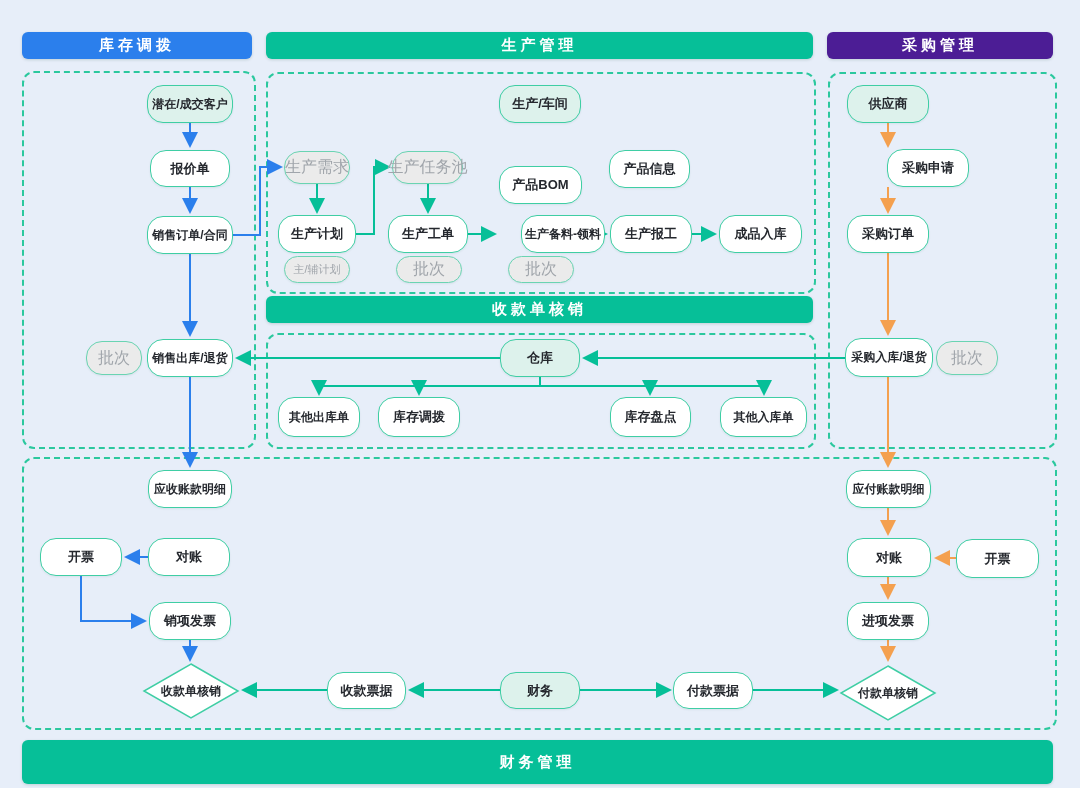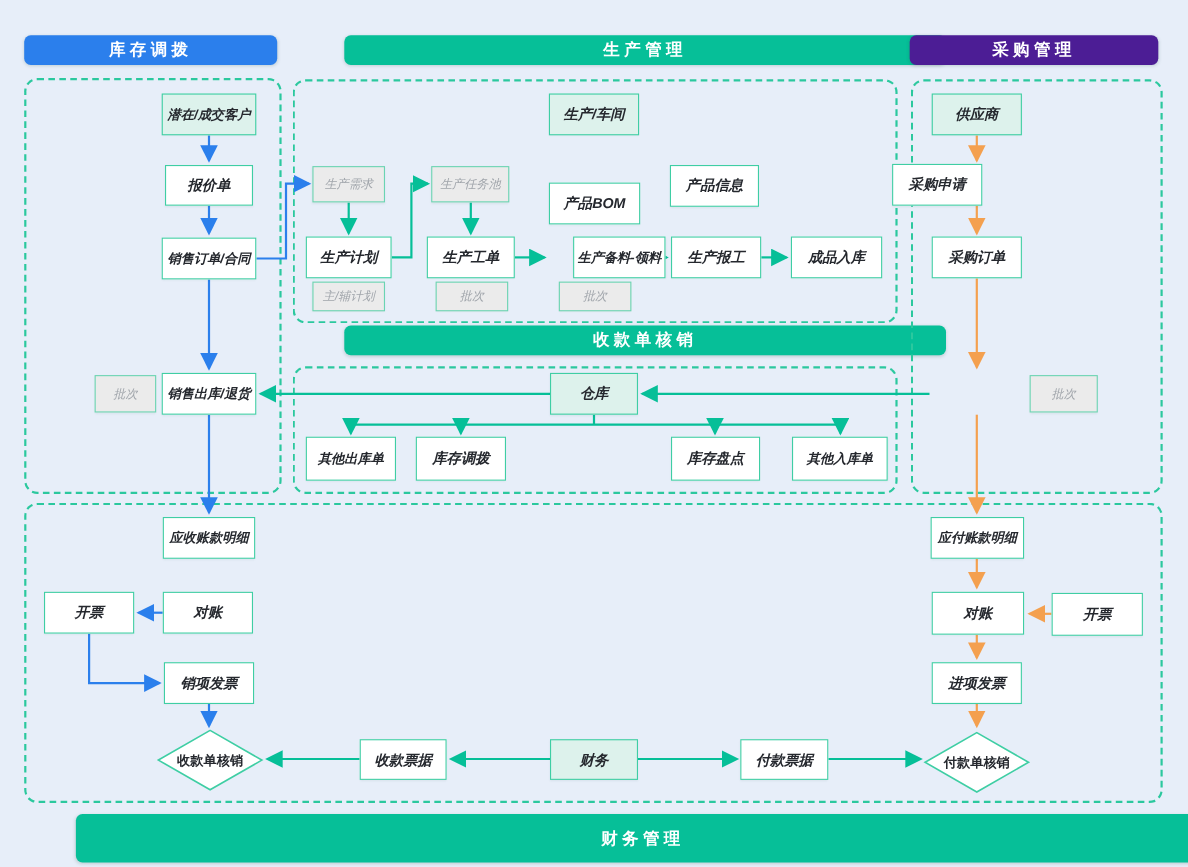--- a/index.html
+++ b/index.html
@@ -2,31 +2,31 @@
 <html><head>
 <meta charset="utf-8">
 <style>
   html,body{margin:0;padding:0;}
   body{font-family:"Liberation Sans","DejaVu Sans",sans-serif;background:#e7eef9;}
   .canvas{position:relative;width:1080px;height:788px;background:#e7eef9;overflow:hidden;}
 
   .hdr{position:absolute;border-radius:6px;display:flex;align-items:center;justify-content:center;
        color:#fff;font-size:15px;font-weight:700;letter-spacing:4px;box-shadow:0 1px 3px rgba(20,70,60,.18);}
   .hdr.blue{background:#2b7fec;}
-  .hdr.green{background:#06bf98;margin-left:47px;}
+  .hdr.green{background:#06bf98;}
   .hdr.orange{background:#4c1d95;}
 
   .region{position:absolute;border:2px dashed #2bc89e;border-radius:12px;}
 
-  .node{position:absolute;box-sizing:border-box;border:1.5px solid #3fcea4;border-radius:0;background:#fff;
+  .node{position:absolute;box-sizing:border-box;border:1.5px solid #3fcea4;border-radius:16px;background:#fff;
         display:flex;align-items:center;justify-content:center;font-size:13px;font-weight:600;color:#25282e;
-        box-shadow:0 1px 2px rgba(30,90,80,.08);white-space:nowrap;z-index:3;font-style:italic;}
+        box-shadow:0 1px 2px rgba(30,90,80,.08);white-space:nowrap;z-index:3;}
   .node.fs12{font-size:12px;}
   .node.teal{background:#ddf2ec;}
-  .node.gray{background:#ebebeb;border-color:#6ad4b2;color:#a0a5ab;font-weight:500;font-size:11px;}
+  .node.gray{background:#ebebeb;border-color:#6ad4b2;color:#a0a5ab;font-weight:500;font-size:16px;}
   .node.gray.fs11{font-size:11px;}
 
   .diamond{position:absolute;z-index:3;}
   .diamond svg{display:block;}
   .diamond span{position:absolute;left:0;top:0;width:100%;height:100%;display:flex;align-items:center;
         justify-content:center;font-size:12px;font-weight:600;color:#25282e;}
 
   svg.arrows{position:absolute;left:0;top:0;z-index:2;}
 </style>
 </head>
@@ -132,22 +132,23 @@
   <div class="node" style="left:610px;top:215px;width:82px;height:38px">生产报工</div>
   <div class="node" style="left:719px;top:215px;width:83px;height:38px">成品入库</div>
 
   <div class="node teal" style="left:500px;top:339px;width:80px;height:38px">仓库</div>
   <div class="node fs12" style="left:278px;top:397px;width:82px;height:40px">其他出库单</div>
   <div class="node" style="left:378px;top:397px;width:82px;height:40px">库存调拨</div>
   <div class="node" style="left:610px;top:397px;width:81px;height:40px">库存盘点</div>
   <div class="node fs12" style="left:720px;top:397px;width:87px;height:40px">其他入库单</div>
 
   <div class="node teal" style="left:847px;top:85px;width:82px;height:38px">供应商</div>
-  <div class="node" style="left:811px;top:149px;width:82px;height:38px">采购申请</div>
+  <div class="node" style="left:887px;top:149px;width:82px;height:38px">采购申请</div>
   <div class="node" style="left:847px;top:215px;width:82px;height:38px">采购订单</div>
+  <div class="node fs12" style="left:845px;top:338px;width:88px;height:39px">采购入库/退货</div>
   <div class="node gray" style="left:936px;top:341px;width:62px;height:34px">批次</div>
   <div class="node fs12" style="left:846px;top:470px;width:85px;height:38px">应付账款明细</div>
   <div class="node" style="left:847px;top:538px;width:84px;height:39px">对账</div>
   <div class="node" style="left:956px;top:539px;width:83px;height:39px">开票</div>
   <div class="node" style="left:847px;top:602px;width:82px;height:38px">进项发票</div>
   <div class="diamond" style="left:839px;top:665px;width:98px;height:56px">
     <svg width="98" height="56">
         <polygon points="49,1 96,28 49,55 2,28" fill="#ffffff" stroke="#3fcea4" stroke-width="1.5"></polygon>
       </svg>
     <span>付款单核销</span>

